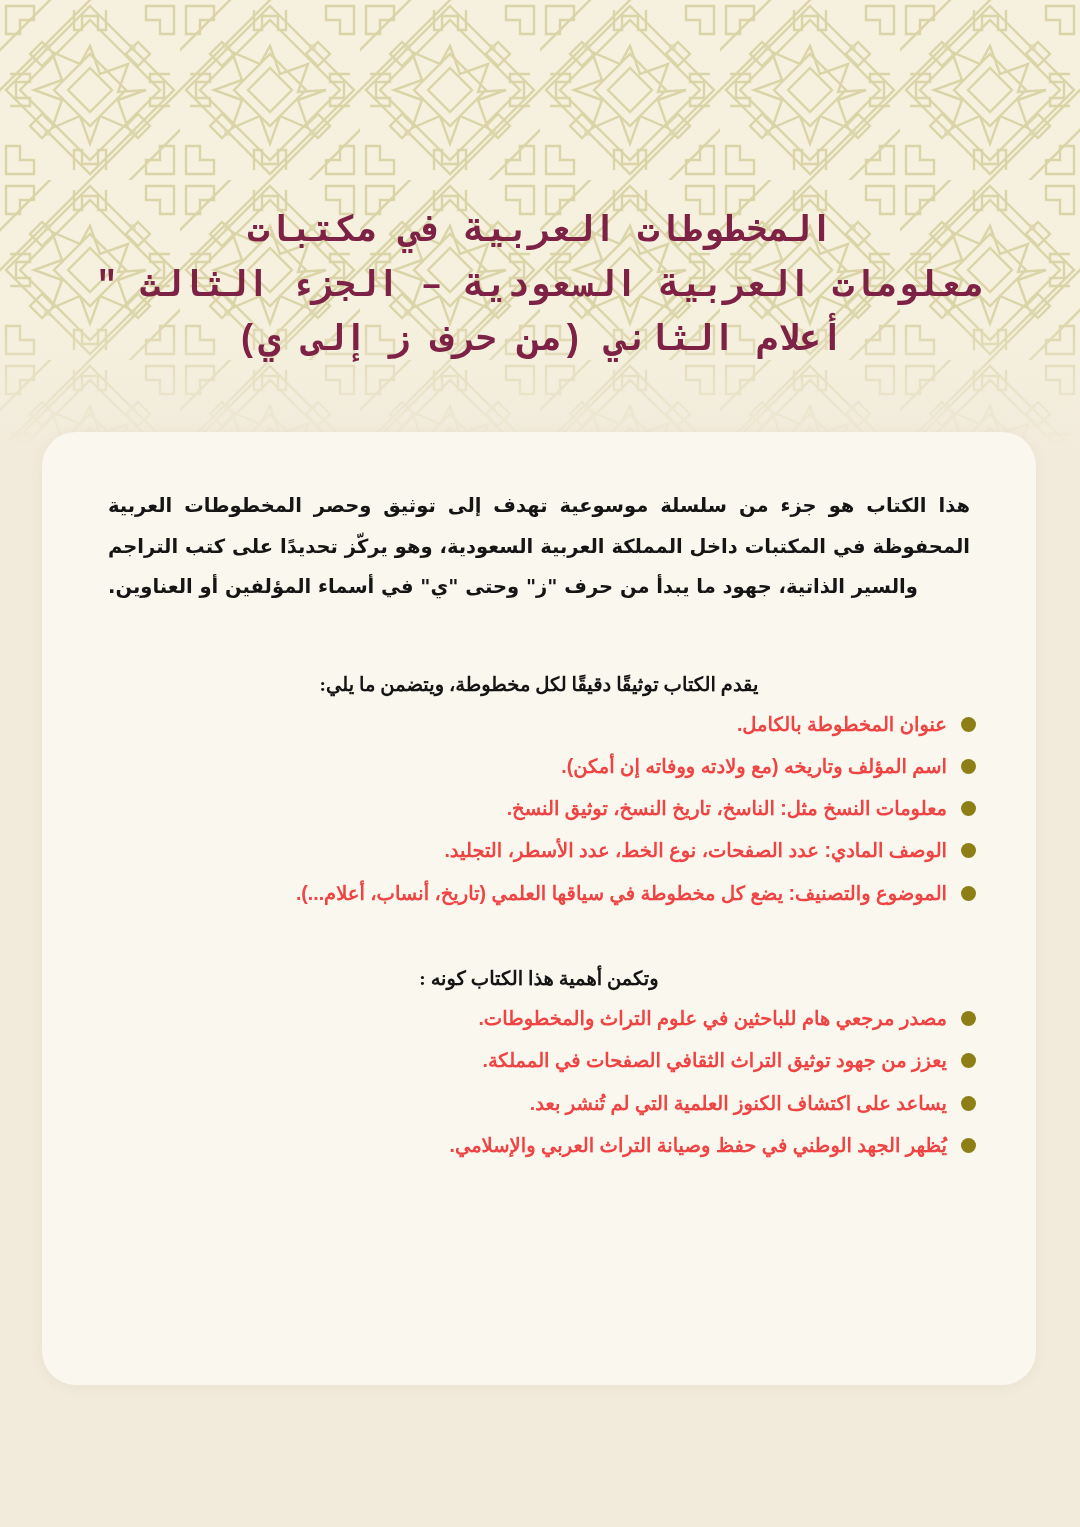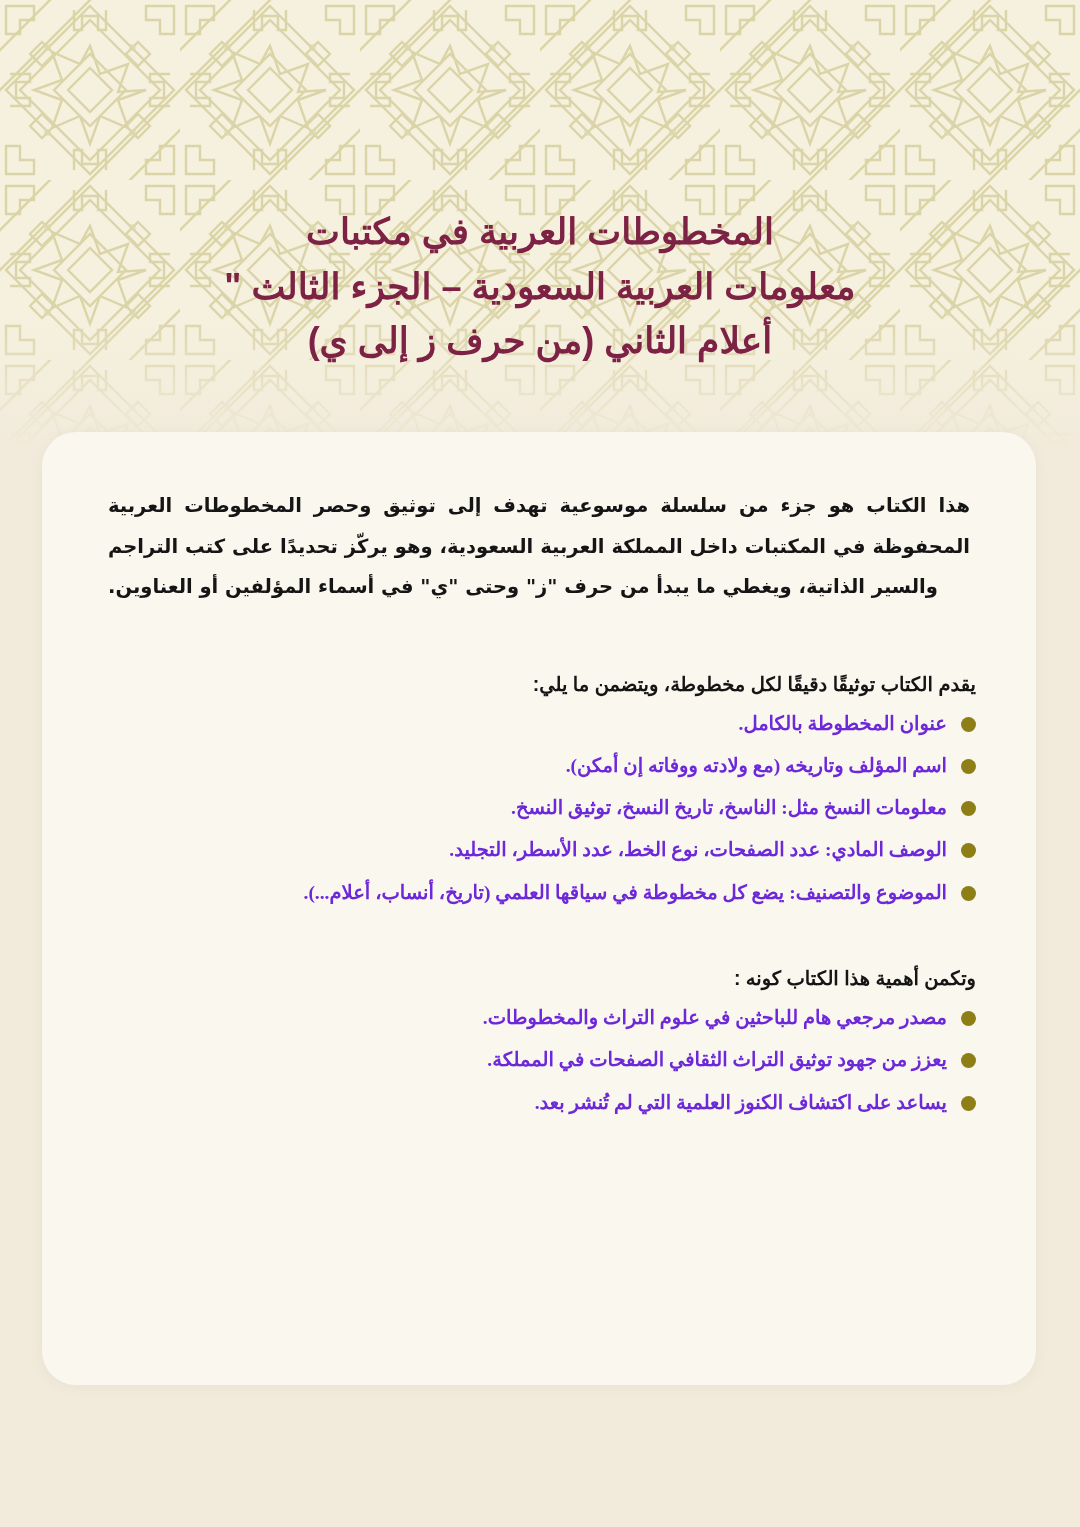--- a/index.html
+++ b/index.html
@@ -50,21 +50,21 @@
     position: absolute;
     top: 205px;
     left: 0;
     width: 1080px;
     text-align: center;
     z-index: 5;
     padding: 0 70px;
     box-sizing: border-box;
   }
   #title-block .tline {
-    font-family: Liberation Sans, sans-serif;
+    font-family: Liberation Mono, monospace;
     font-weight: bold;
     font-size: 36px;
     line-height: 1.52;
     color: #7d2244;
     letter-spacing: 0px;
     white-space: nowrap;
   }
 
   
   #card {
@@ -92,48 +92,49 @@
     margin: 0;
     direction: rtl;
   }
   .para.intro {
     text-align: justify;
     text-align-last: left;
     padding: 0 6px;
   }
 
   .section-lead {
-    font-family: Liberation Sans, sans-serif;
+    font-family: Liberation Serif, serif;
     font-size: 19.5px;
     font-weight: bold;
     color: #151515;
+    text-align: center;
     direction: rtl;
     margin: 0;
     line-height: 1.9;
   }
 
   .spacer-lg { height: 46px; }
   .spacer-xl { height: 58px; }
 
   ul.bullets {
     list-style: none;
     margin: 0;
     padding: 0;
     direction: rtl;
   }
   ul.bullets li {
     display: flex;
     flex-direction: row;
     align-items: flex-start;
     justify-content: flex-start;
     gap: 14px;
-    font-family: Liberation Serif, serif;
+    font-family: Liberation Sans, sans-serif;
     font-size: 19.5px;
     font-weight: bold;
-    color: #6d28d9;
+    color: #ef4444;
     line-height: 1.45;
     padding: 7px 0;
     direction: rtl;
   }
   
   ul.bullets li { justify-content: flex-start; }
   ul.bullets li .dot {
     flex: 0 0 auto;
     width: 15px;
     height: 15px;
@@ -202,21 +203,21 @@
   </div>
 
   <div id="title-block">
     <div class="tline">المخطوطات العربية في مكتبات</div>
     <div class="tline">معلومات العربية السعودية – الجزء الثالث "</div>
     <div class="tline">أعلام الثاني (من حرف ز إلى ي)</div>
   </div>
 
   <div id="card">
 
-    <p class="para intro">هذا الكتاب هو جزء من سلسلة موسوعية تهدف إلى توثيق وحصر المخطوطات العربية المحفوظة في المكتبات داخل المملكة العربية السعودية، وهو يركّز تحديدًا على كتب التراجم والسير الذاتية، ويغطي ما يبدأ من حرف "ز" وحتى "ي" في أسماء المؤلفين أو العناوين.</p>
+    <p class="para intro">هذا الكتاب هو جزء من سلسلة موسوعية تهدف إلى توثيق وحصر المخطوطات العربية المحفوظة في المكتبات داخل المملكة العربية السعودية، وهو يركّز تحديدًا على كتب التراجم والسير الذاتية، جهود ما يبدأ من حرف "ز" وحتى "ي" في أسماء المؤلفين أو العناوين.</p>
 
     <div class="spacer-xl"></div>
 
     <p class="section-lead">يقدم الكتاب توثيقًا دقيقًا لكل مخطوطة، ويتضمن ما يلي:</p>
 
     <ul class="bullets">
       <li>
         <span class="dot"></span>
         <span class="btext">عنوان المخطوطة بالكامل.</span>
       </li>
@@ -247,17 +248,21 @@
         <span class="dot"></span>
         <span class="btext">مصدر مرجعي هام للباحثين في علوم التراث والمخطوطات.</span>
       </li>
       <li>
         <span class="dot"></span>
         <span class="btext">يعزز من جهود توثيق التراث الثقافي الصفحات في المملكة.</span>
       </li>
       <li>
         <span class="dot"></span>
         <span class="btext">يساعد على اكتشاف الكنوز العلمية التي لم تُنشر بعد.</span>
+      </li>
+      <li>
+        <span class="dot"></span>
+        <span class="btext">يُظهر الجهد الوطني في حفظ وصيانة التراث العربي والإسلامي.</span>
       </li>
     </ul>
 
   </div>
 </div>
 
 </body></html>

